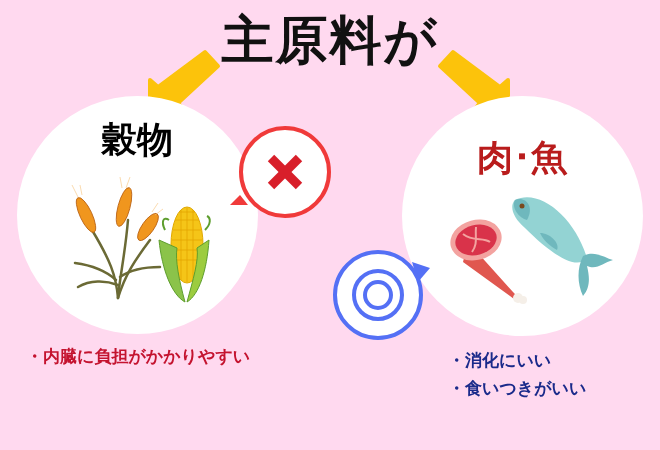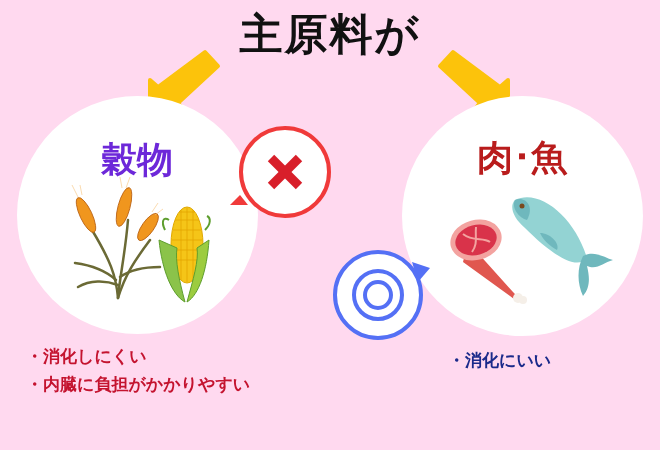--- a/index.html
+++ b/index.html
@@ -5,32 +5,32 @@
   html, body { margin: 0; padding: 0; }
   body {
     width: 660px; height: 450px; overflow: hidden;
     background: #ffd9ef;
     position: relative;
     font-family: "DejaVu Sans", "Liberation Sans", sans-serif;
   }
   .abs { position: absolute; }
   .title {
     left: 0; width: 660px; top: 6px; text-align: center;
-    font-size: 43px; font-weight: bold; color: #111;
+    font-size: 52px; font-weight: bold; color: #111;
     letter-spacing: 2px;
   }
   .circle {
     border-radius: 50%; background: #ffffff;
   }
   .circle-left { left: 17px; top: 96px; width: 241px; height: 238px; }
   .circle-right { left: 402px; top: 96px; width: 241px; height: 240px; }
   .heading {
     font-size: 36px; font-weight: bold; text-align: center;
   }
-  .heading-left { left: 57px; top: 136px; width: 160px; color: #6d28d9; }
+  .heading-left { left: 57px; top: 116px; width: 160px; color: #000000; }
   .heading-right { left: 442px; top: 134px; width: 160px; color: #b91c1c; }
   .list { font-size: 17px; font-weight: bold; line-height: 27.5px; }
   .list-left { left: 26px; top: 343px; color: #c4132f; }
   .list-right { left: 448px; top: 347px; color: #1a2a8a; }
   .list-item { white-space: nowrap; }
   svg { overflow: visible; }
 </style>
 </head>
 <body>
 
@@ -125,19 +125,19 @@
 </svg>
 
 <svg class="abs" style="left:325px;top:245px;" width="110" height="100" viewBox="325 245 110 100">
   <polygon points="412,262 430,268 418,282" fill="#5470f5"></polygon>
   <circle cx="378" cy="295" r="43" fill="#ffffff" stroke="#5470f5" stroke-width="4"></circle>
   <circle cx="378" cy="295" r="24" fill="none" stroke="#5470f5" stroke-width="4"></circle>
   <circle cx="378" cy="295" r="13" fill="none" stroke="#5470f5" stroke-width="4"></circle>
 </svg>
 
 <div class="abs list list-left">
-  <div class="list-item">・消化しにくい</div>
   <div class="list-item">・内臓に負担がかかりやすい</div>
 </div>
 
 <div class="abs list list-right">
   <div class="list-item">・消化にいい</div>
+  <div class="list-item">・食いつきがいい</div>
 </div>
 
 </body></html>

